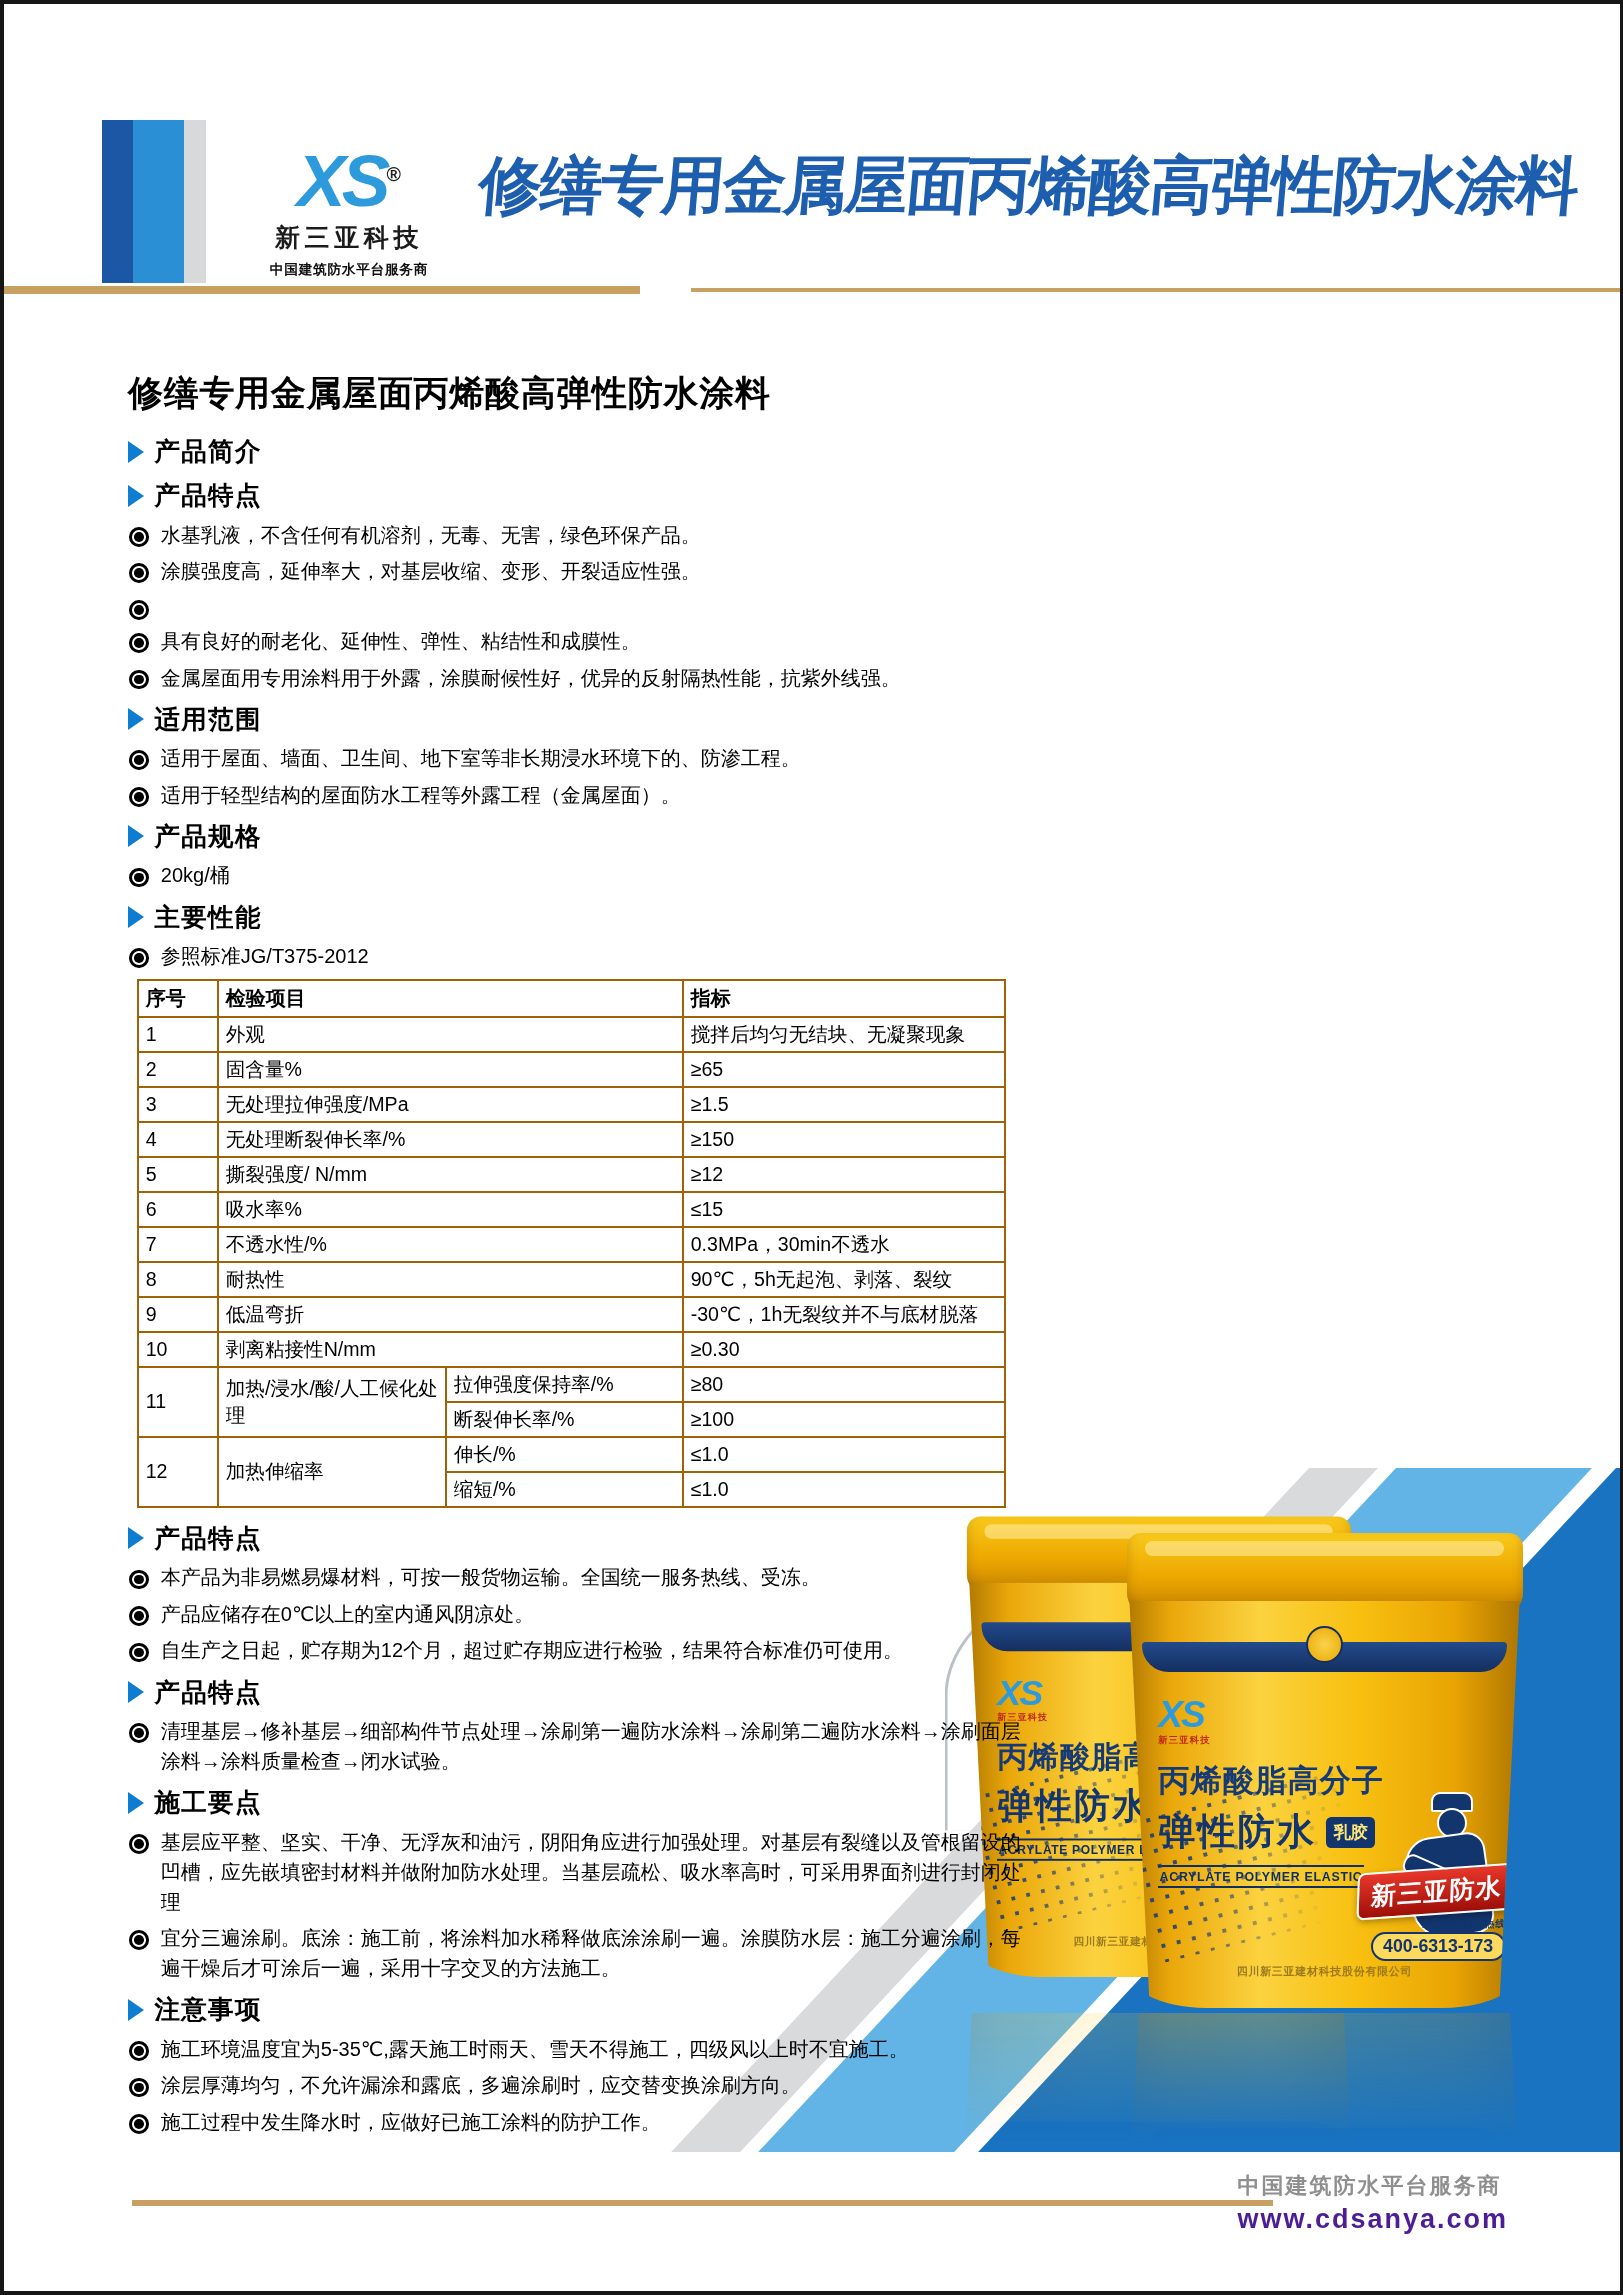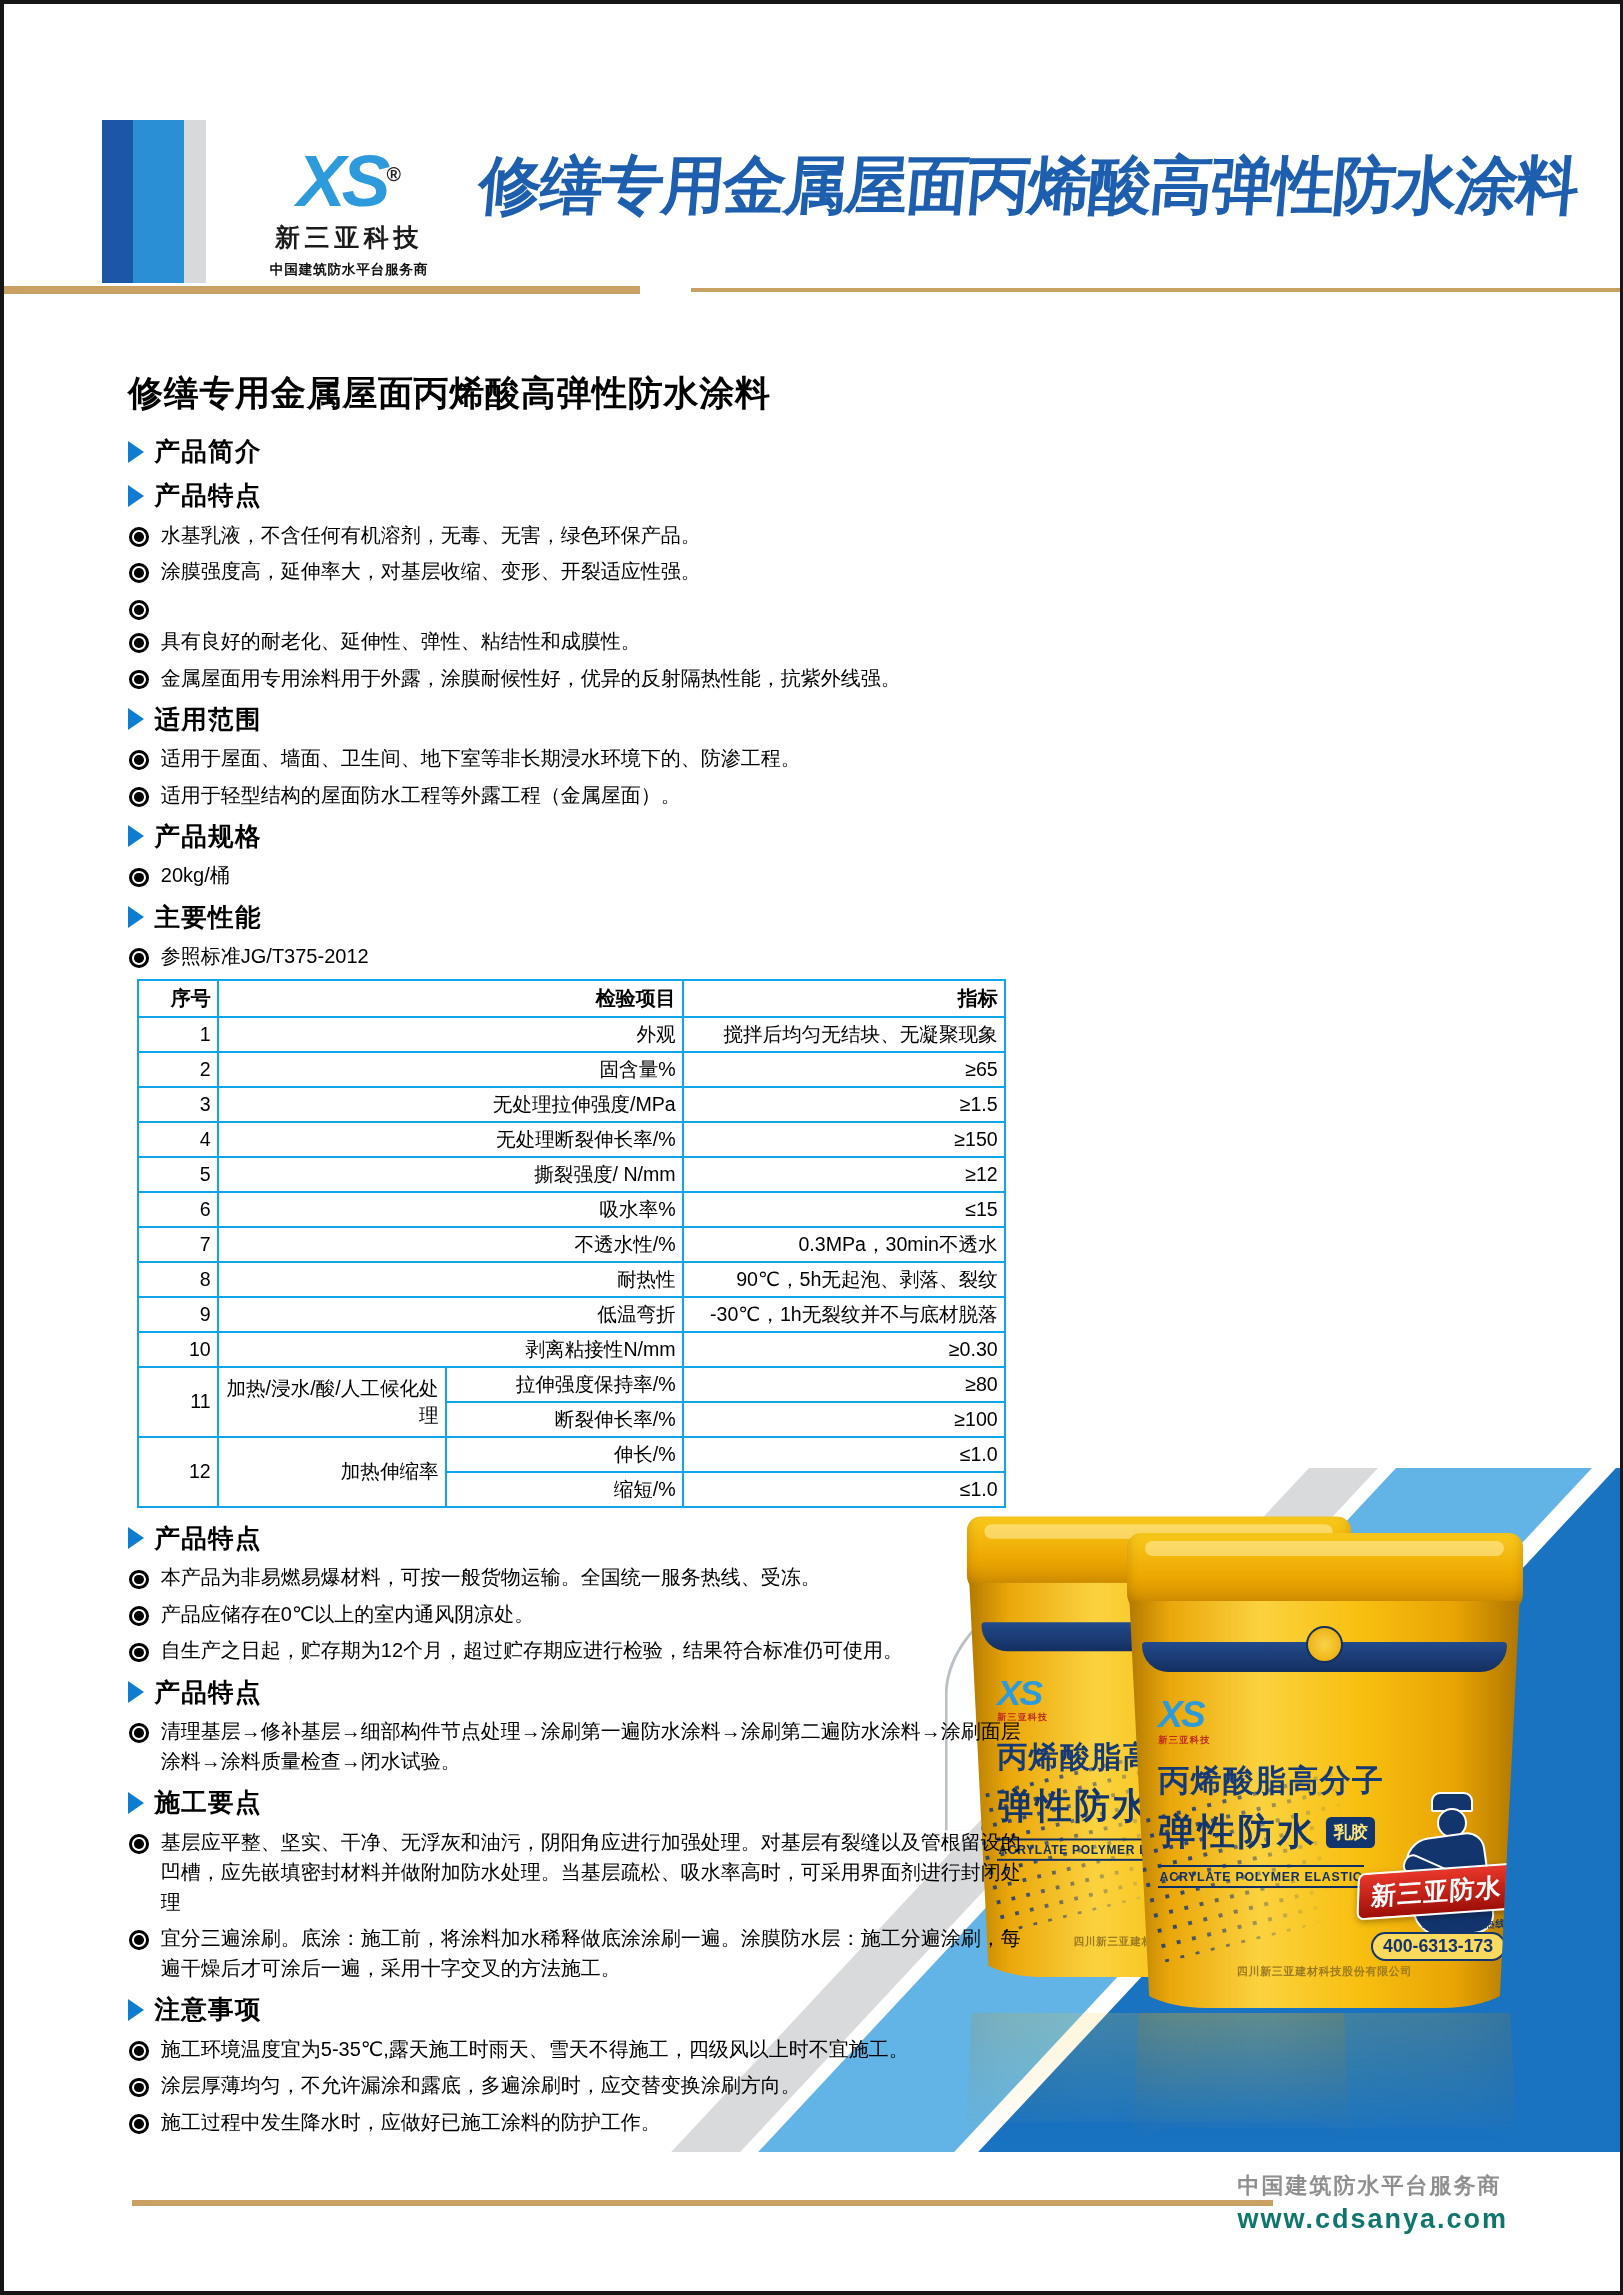--- a/index.html
+++ b/index.html
@@ -95,29 +95,29 @@
   .tri { width:0; height:0; border-left:16.3px solid #0d7dd1; border-top:11px solid transparent; border-bottom:11px solid transparent; }
   .sec-head h2 { font-size:25.5px; font-weight:900; margin:0; letter-spacing:1.3px; }
   .item { display:flex; gap:11.8px; margin:0 0 6.5px 1.3px; font-size:20px; line-height:30px; font-weight:500; }
   .bullet { flex:0 0 auto; width:13.7px; height:13.7px; margin-top:7.2px; border:3.3px solid #000; border-radius:50%; position:relative; }
   .bullet::after { content:""; position:absolute; inset:2px; background:#000; border-radius:50%; }
   .narrow  .item { max-width:896px; }
   .narrow2 .item { max-width:981px; }
 
   
   .perf-table { border-collapse:collapse; margin:7.8px 0 13px 9.2px; table-layout:fixed; }
-  .perf-table th, .perf-table td { border:2px solid #0ea5e9; text-align:right; font-size:19.6px; font-weight:500; padding:0 6.5px; overflow:hidden; }
+  .perf-table th, .perf-table td { border:2px solid #a16207; text-align:left; font-size:19.6px; font-weight:500; padding:0 6.5px; overflow:hidden; }
   .perf-table th { height:35px; font-size:20px; font-weight:600; }
   .perf-table td { height:33px; }
 
   
   .footer-line { position:absolute; left:128px; top:2196px; width:1141px; height:5.9px; background:#c8a162; z-index:2; }
   .footer-text { position:absolute; right:112px; top:2167px; z-index:2; }
   .footer-tagline { font-size:22px; color:#8f8f8f; font-weight:600; letter-spacing:2px; }
-  .footer-site { font-size:27px; color:#0f766e; font-weight:800; letter-spacing:2px; margin-top:2.6px; }
+  .footer-site { font-size:27px; color:#4c1d95; font-weight:800; letter-spacing:2px; margin-top:2.6px; }
 </style>
 </head>
 <body>
 
 <div class="page">
 
   <div class="logo-bars">
     <div class="bar-dark"></div>
     <div class="bar-mid"></div>
     <div class="bar-gray"></div>

